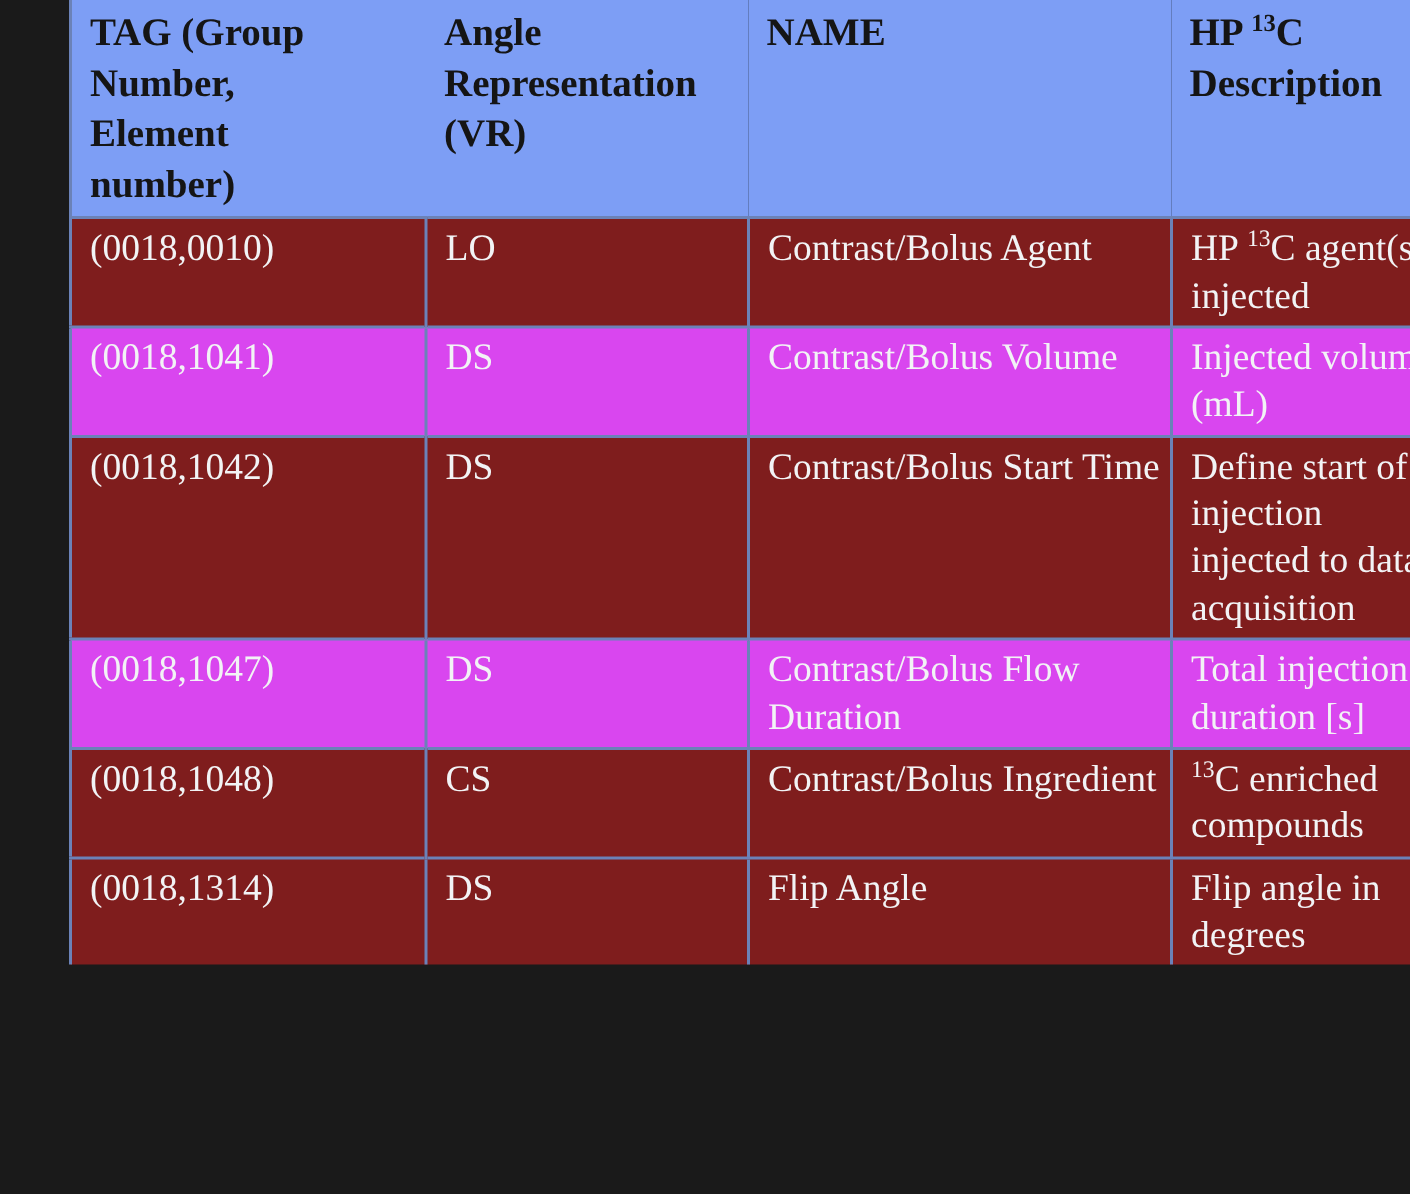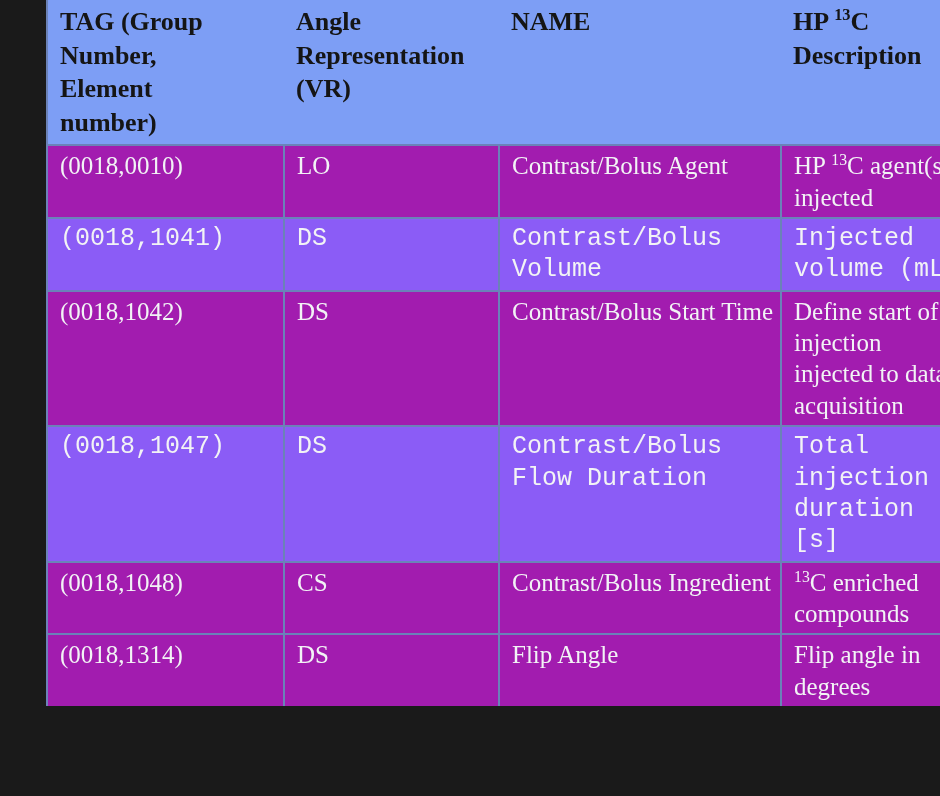--- a/index.html
+++ b/index.html
@@ -53,22 +53,22 @@
     line-height: 1.255;
     text-align: left;
     vertical-align: top;
     padding: 4px 6px 4px 12px;
     border-top: 2px solid #6b82b8;
     border-right: 2px solid #6b82b8;
     box-sizing: border-box;
   }
   tbody td:last-child { border-right: none; }
 
-  tbody tr.slate td { background: #a21caf; }
-  tbody tr.dark  td { background: #8b5cf6; font-family: Liberation Mono, monospace; }
+  tbody tr.slate td { background: #7f1d1d; }
+  tbody tr.dark  td { background: #d946ef; }
 
   sup {
     font-size: 0.63em;
     vertical-align: super;
     line-height: 0;
   }
 </style>
 </head>
 <body>
 

